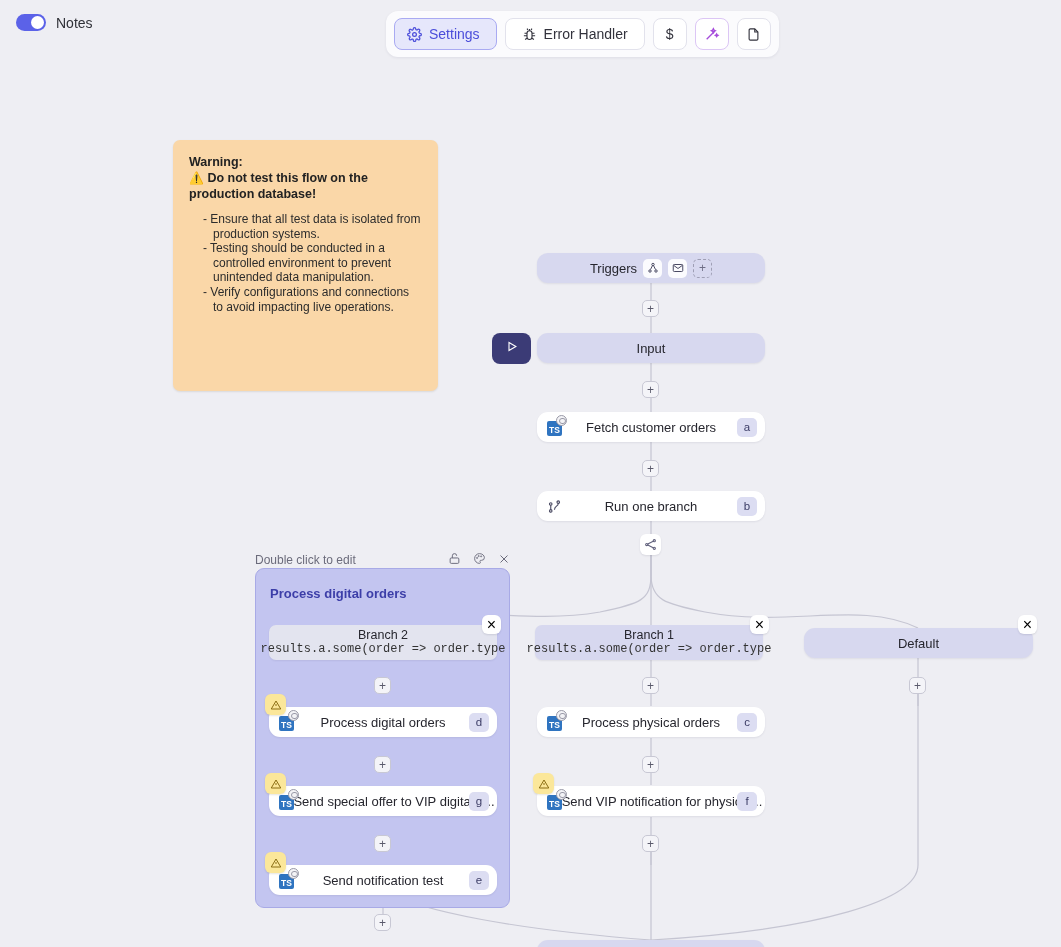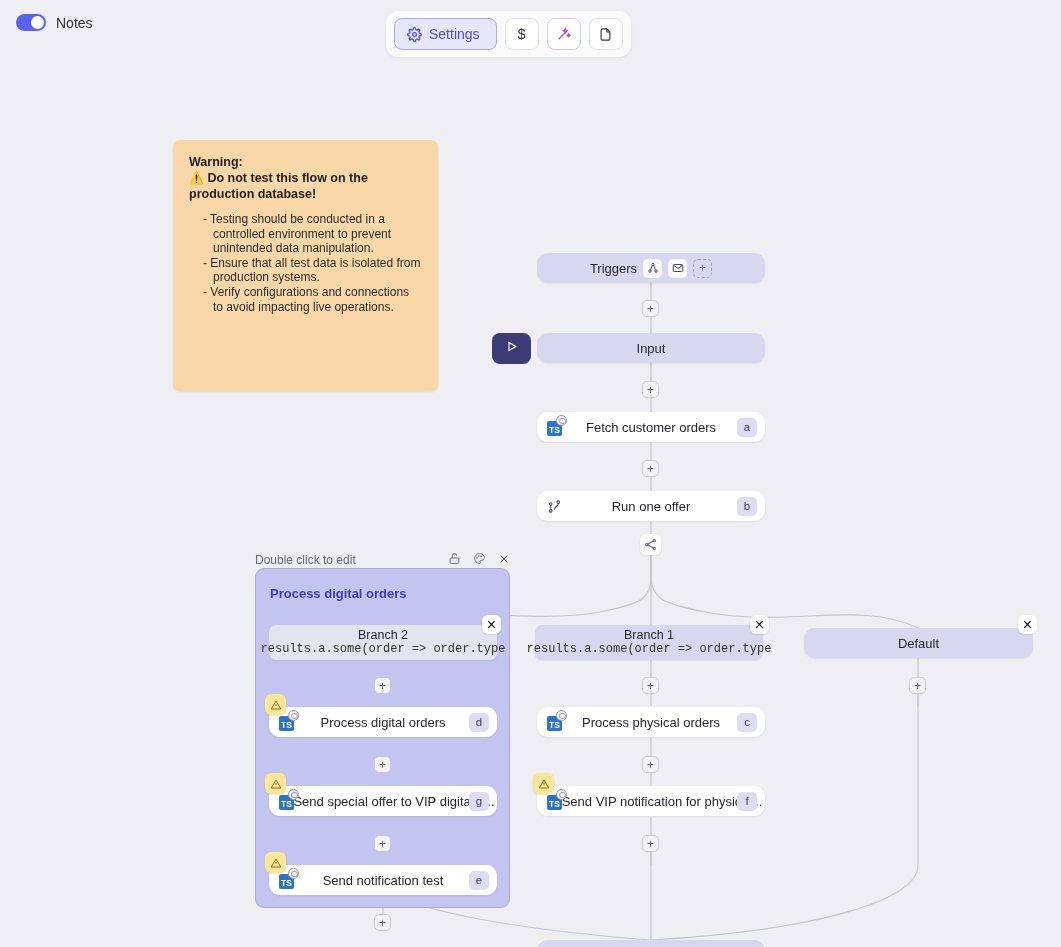--- a/index.html
+++ b/index.html
@@ -193,20 +193,29 @@
     <div class="tb-btn active">
       <span class="tb-ico">
         <svg width="15" height="15" viewBox="0 0 24 24" fill="none" stroke="#4b4dda" stroke-width="2">
           <circle cx="12" cy="12" r="3"></circle>
           <path d="M19.4 15a1.6 1.6 0 0 0 .3 1.8l.1.1a2 2 0 1 1-2.8 2.8l-.1-.1a1.6 1.6 0 0 0-1.8-.3 1.6 1.6 0 0 0-1 1.5V21a2 2 0 1 1-4 0v-.1a1.6 1.6 0 0 0-1-1.5 1.6 1.6 0 0 0-1.8.3l-.1.1a2 2 0 1 1-2.8-2.8l.1-.1a1.6 1.6 0 0 0 .3-1.8 1.6 1.6 0 0 0-1.5-1H3a2 2 0 1 1 0-4h.1a1.6 1.6 0 0 0 1.5-1 1.6 1.6 0 0 0-.3-1.8l-.1-.1a2 2 0 1 1 2.8-2.8l.1.1a1.6 1.6 0 0 0 1.8.3H9a1.6 1.6 0 0 0 1-1.5V3a2 2 0 1 1 4 0v.1a1.6 1.6 0 0 0 1 1.5 1.6 1.6 0 0 0 1.8-.3l.1-.1a2 2 0 1 1 2.8 2.8l-.1.1a1.6 1.6 0 0 0-.3 1.8V9a1.6 1.6 0 0 0 1.5 1H21a2 2 0 1 1 0 4h-.1a1.6 1.6 0 0 0-1.5 1z"></path>
         </svg>
       </span>
       <span>Settings</span>
     </div>
 
+    <div class="tb-btn">
+      <span class="tb-ico">
+        <svg width="15" height="15" viewBox="0 0 24 24" fill="none" stroke="#32323c" stroke-width="1.8">
+          <rect x="8" y="6" width="8" height="14" rx="4"></rect>
+          <path d="M12 6V3M9.5 4.5 8 2.5M14.5 4.5 16 2.5M8 10H4M16 10h4M8 14H3M16 14h5M8 18l-3 2M16 18l3 2"></path>
+        </svg>
+      </span>
+      <span>Error Handler</span>
+    </div>
 
     <div class="tb-btn icon-only">
       <span style="font-size:14px">$</span>
     </div>
 
     <div class="tb-btn icon-only magic">
       <span class="tb-ico">
         <svg width="16" height="16" viewBox="0 0 24 24" fill="none" stroke="#a64ddb" stroke-width="2">
           <path d="M4 20 16 8"></path>
             <path d="M14 4l1 2 2 1-2 1-1 2-1-2-2-1 2-1z"></path>
@@ -225,22 +234,22 @@
     </div>
   </div>
 
   <div class="note">
     <h4>
       <span>Warning:</span><br>
       <span class="warn-ico">⚠️</span>
       <span>Do not test this flow on the production database!</span>
     </h4>
     <ul>
+      <li>- Ensure that all test data is isolated from production systems.</li>
       <li>- Testing should be conducted in a controlled environment to prevent unintended data manipulation.</li>
-      <li>- Ensure that all test data is isolated from production systems.</li>
       <li>- Verify configurations and connections to avoid impacting live operations.</li>
     </ul>
   </div>
 
   <svg id="wires">
 
     <line x1="651" y1="283" x2="651" y2="333"></line>
     <line x1="651" y1="362" x2="651" y2="412"></line>
     <line x1="651" y1="441" x2="651" y2="491"></line>
     <line x1="651" y1="520" x2="651" y2="545"></line>
@@ -317,21 +326,21 @@
 
   <div class="node white" style="left:537px; top:491px; width:228px;">
     <span class="ico-left">
       <svg width="15" height="15" viewBox="0 0 24 24" fill="none" stroke="#4a4a63" stroke-width="1.8">
         <circle cx="6" cy="19" r="2"></circle>
           <circle cx="18" cy="5" r="2"></circle>
           <circle cx="6" cy="8" r="2"></circle>
         <path d="M6 10v7M18 7c0 5-6 4-6 10"></path>
       </svg>
     </span>
-    <span class="ttl">Run one offer</span>
+    <span class="ttl">Run one branch</span>
     <span class="badge">b</span>
   </div>
 
   <div class="split-ico" style="left:640px; top:534px;">
     <svg width="13" height="13" viewBox="0 0 24 24" fill="none" stroke="#5e5e7a" stroke-width="2">
       <circle cx="5" cy="12" r="2"></circle>
         <circle cx="19" cy="5" r="2"></circle>
         <circle cx="19" cy="19" r="2"></circle>
       <path d="M7 11l10-5M7 13l10 5"></path>
     </svg>

